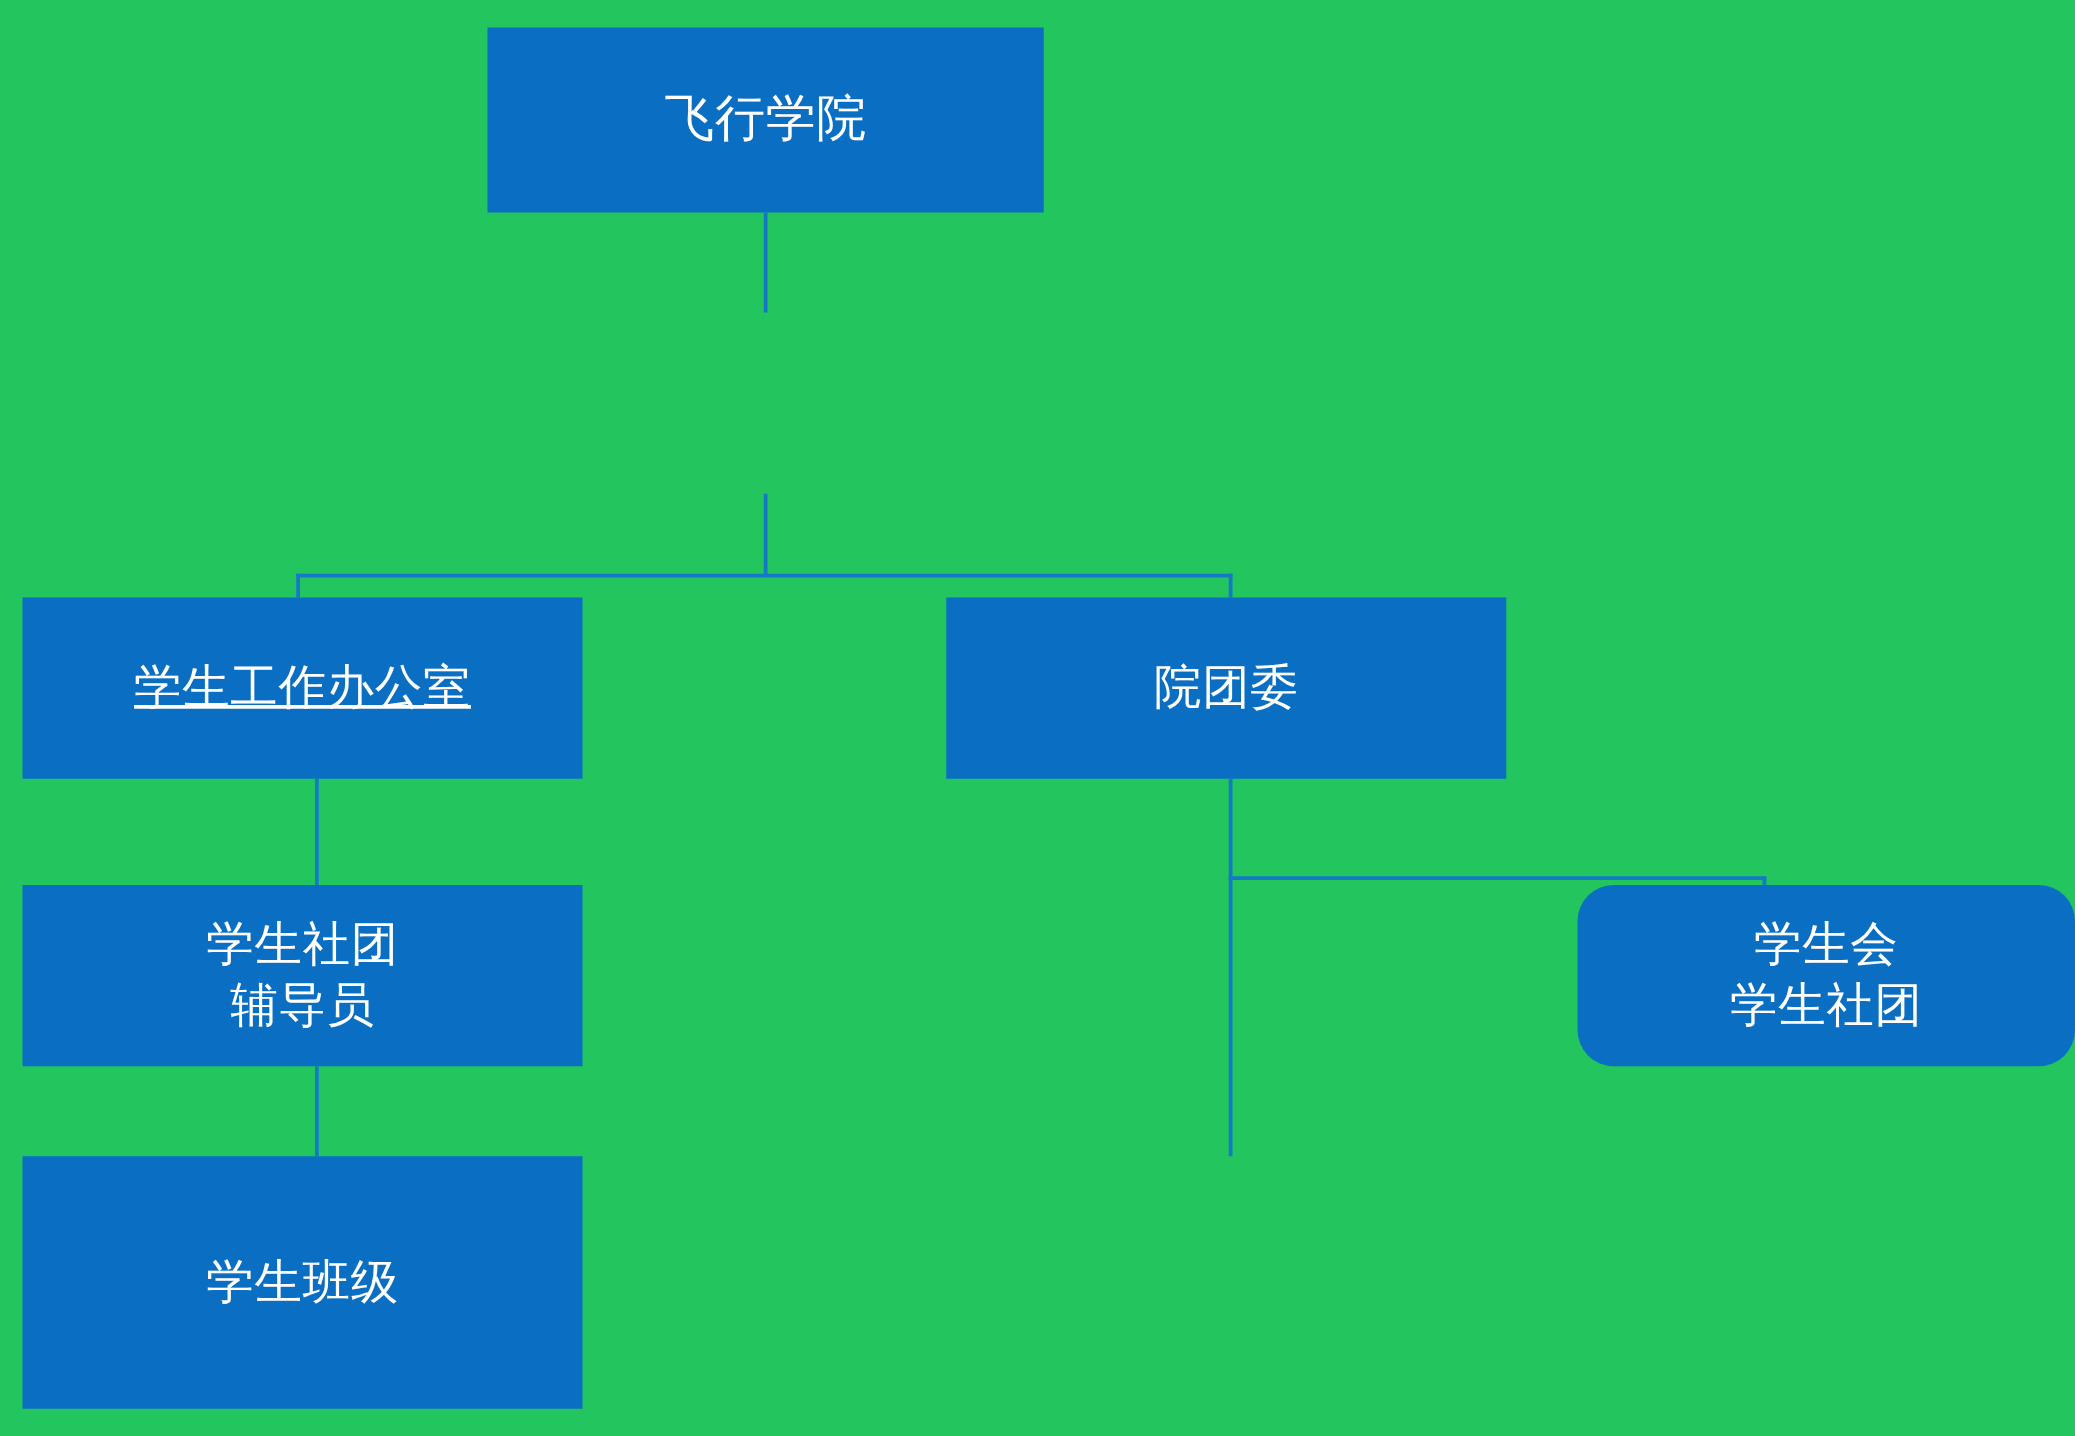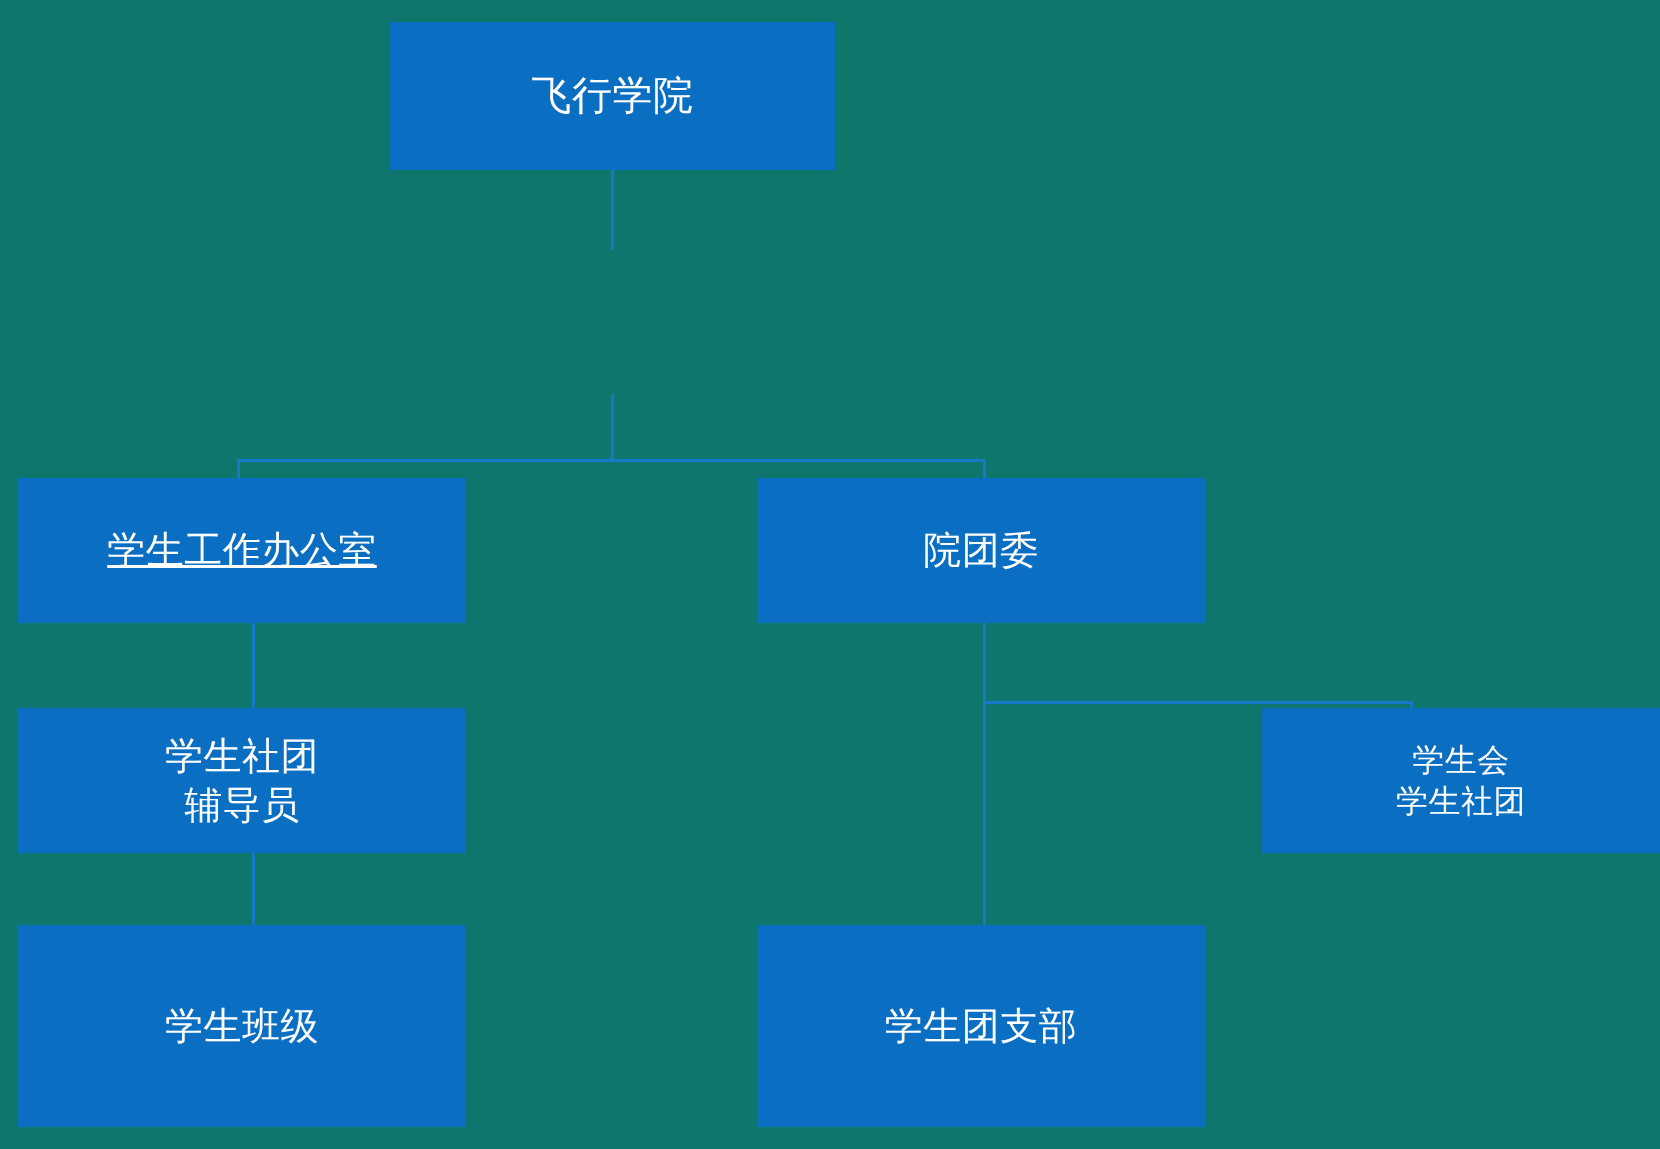--- a/index.html
+++ b/index.html
@@ -5,21 +5,21 @@
 <style>
   html, body {
     margin: 0;
     padding: 0;
     background: #ffffff;
   }
   #canvas {
     position: relative;
     width: 1660px;
     height: 1149px;
-    background: #0f766e;
+    background: #22c55e;
     overflow: hidden;
     font-family: "Liberation Sans", "DejaVu Sans", sans-serif;
   }
   .node {
     position: absolute;
     background: #0a6fc2;
     color: #ffffff;
     display: flex;
     align-items: center;
     justify-content: center;
@@ -74,26 +74,23 @@
 
   <div class="node" style="left:757px; top:478px; width:448px; height:145px; font-size:38px;">
     <span class="node-label">院团委</span>
   </div>
 
   <div class="node" style="left:18px; top:708px; width:448px; height:145px; font-size:38px;">
     <span class="node-label">学生社团
 辅导员</span>
   </div>
 
-  <div class="node" style="left:1262px; top:708px; width:398px; height:145px; font-size:32px;">
+  <div class="node" style="left:1262px; top:708px; width:398px; height:145px; font-size:38px;border-radius:29px;">
     <span class="node-label">学生会
 学生社团</span>
   </div>
 
   <div class="node" style="left:18px; top:925px; width:448px; height:202px; font-size:38px;">
     <span class="node-label">学生班级</span>
   </div>
 
-  <div class="node" style="left:757px; top:925px; width:448px; height:202px; font-size:38px;">
-    <span class="node-label">学生团支部</span>
-  </div>
 
 </div>
 
 </body></html>

